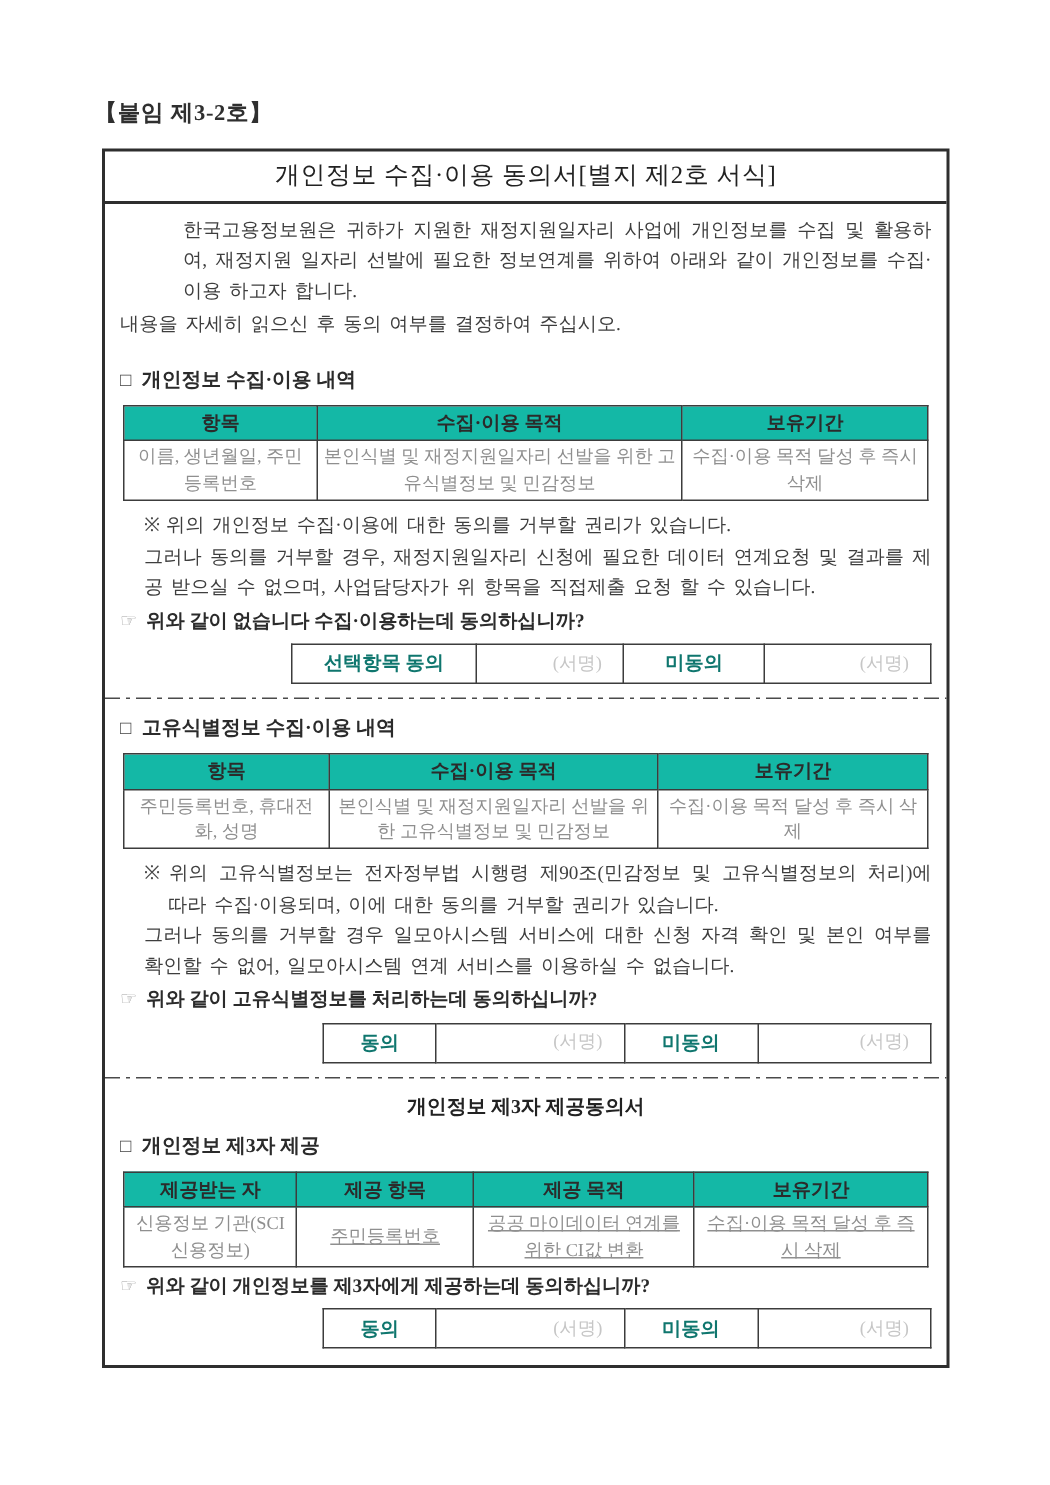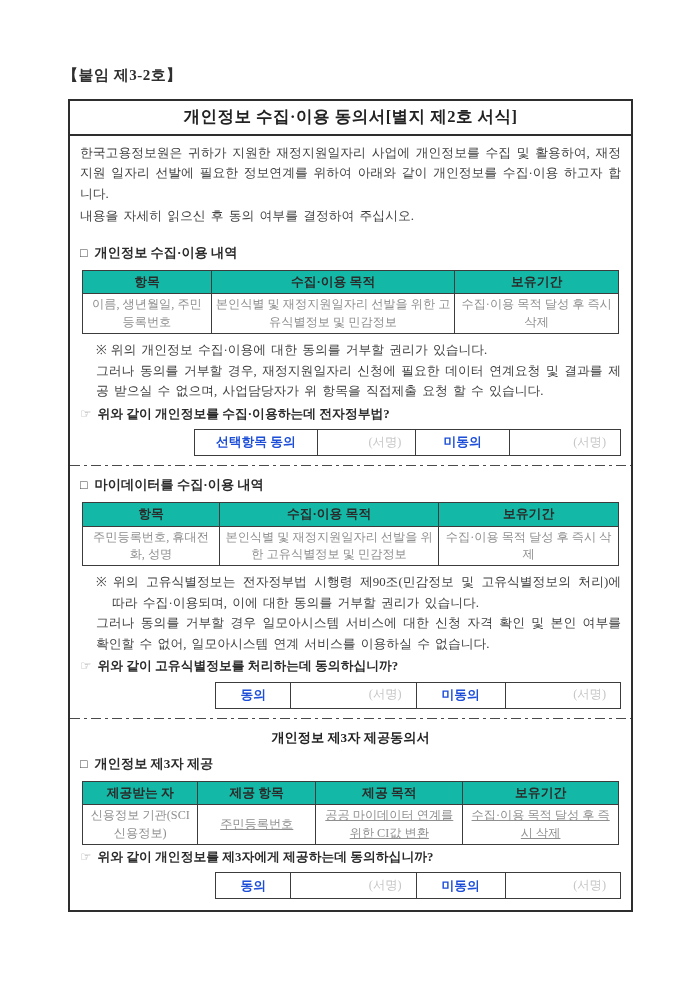--- a/index.html
+++ b/index.html
@@ -5,21 +5,21 @@
   html,body{margin:0;padding:0;}
   body{
     width:700px;height:990px;background:#ffffff;overflow:hidden;
     font-family:"Liberation Serif","DejaVu Serif",serif;color:#3e3e3e;
   }
   .attachment-label{
     margin:66px 0 14px 63px;font-size:15px;font-weight:bold;color:#2f2f2f;letter-spacing:.5px;
   }
   .frame{width:561px;margin-left:68px;border:2px solid #2e2e2e;background:#fff;}
   .doc-title{
-    border-bottom:2px solid #2e2e2e;text-align:center;font-weight:bold;
+    border-bottom:2px solid #2e2e2e;text-align:center;font-weight:normal;
     font-size:16.5px;padding:5px 0 6px;color:#222;letter-spacing:.5px;
   }
   .content{padding:7px 10px 9px;font-size:12.8px;line-height:1.6;}
   p{margin:0;}
   .just{text-align:justify;word-spacing:2px;}
   .sec-head{font-weight:bold;font-size:13.2px;margin:15px 0 7px;color:#2b2b2b;}
   .sec-head .cb{font-weight:normal;margin-right:7px;font-size:12.5px;color:#444;}
   table.info{border-collapse:collapse;width:99.2%;margin:0 auto;table-layout:fixed;}
   .info th{
     border:1px solid #3c3c3c;background:#14b8a6;font-size:12.8px;
@@ -33,28 +33,28 @@
   .notes{margin-top:6px;}
   .note{padding-left:16px;text-indent:-16px;margin-left:16px;}
   .note .mark{margin-right:4px;color:#4a4a4a;}
   .note-cont{padding-left:16px;}
   .question{font-weight:bold;margin-top:2px;padding-left:21px;text-indent:-21px;color:#2b2b2b;}
   .question .hand{color:#a6a6a6;font-weight:normal;margin-right:6px;}
   table.sig{border-collapse:collapse;margin:5px 0 2px;table-layout:fixed;}
   table.sig1{margin-left:21%;width:79%;}
   table.sig23{margin-left:25%;width:75%;}
   .sig td{border:1px solid #3c3c3c;padding:2px 0;font-size:12.8px;height:21px;}
-  .sig .lbl{font-weight:bold;text-align:center;color:#1d4ed8;}
+  .sig .lbl{font-weight:bold;text-align:center;color:#0f766e;}
   .sig .fld{text-align:right;color:#c6c6c6;padding-right:14px;font-size:12.3px;background:#fff;margin-top:20px;}
   .divider{
     height:1px;margin:9px -10px 8px;
     background-image:repeating-linear-gradient(90deg,#4a4a4a 0 10px,transparent 10px 14px,#4a4a4a 14px 17px,transparent 17px 21px);
   }
   .s3-title{text-align:center;font-weight:bold;font-size:13.2px;margin-top:7px;color:#222;}
-  .mb{margin-bottom:2px;}
+  .mb{margin-bottom:2px;margin-left:42px;}
 </style>
 </head>
 <body>
 
 <div class="attachment-label">【붙임 제3-2호】</div>
 
 <div class="frame">
   <div class="doc-title">개인정보 수집·이용 동의서[별지 제2호 서식]</div>
 
   <div class="content">
@@ -84,21 +84,21 @@
             <td>본인식별 및 재정지원일자리 선발을 위한 고유식별정보 및 민감정보</td>
             <td>수집·이용 목적 달성 후 즉시 삭제</td>
           </tr>
         </tbody>
       </table>
       <div class="notes">
         <p class="note just"><span class="mark">※</span><span>위의 개인정보 수집·이용에 대한 동의를 거부할 권리가 있습니다.</span></p>
         <p class="note-cont just">그러나 동의를 거부할 경우, 재정지원일자리 신청에 필요한 데이터 연계요청 및 결과를 제공 받으실 수 없으며, 사업담당자가 위 항목을 직접제출 요청 할 수 있습니다.</p>
       </div>
       <p class="question">
-        <span class="hand">☞</span><span>위와 같이 개인정보를 수집·이용하는데 전자정부법?</span>
+        <span class="hand">☞</span><span>위와 같이 없습니다 수집·이용하는데 동의하십니까?</span>
       </p>
       <table class="sig sig1">
         <colgroup>
             <col style="width:29%">
             <col style="width:23%">
             <col style="width:22%">
             <col style="width:26%">
           </colgroup>
         <tbody>
             <tr>
@@ -108,21 +108,21 @@
           <td class="fld">(서명)</td>
         </tr>
       </tbody>
         </table>
     </div>
 
     <div class="divider"></div>
 
     <div>
       <div class="sec-head" style="margin-top:6px;">
-        <span class="cb">□</span><span>마이데이터를 수집·이용 내역</span>
+        <span class="cb">□</span><span>고유식별정보 수집·이용 내역</span>
       </div>
       <table class="info">
         <colgroup>
             <col style="width:25.5%">
             <col style="width:41%">
             <col style="width:33.5%">
           </colgroup>
         <thead>
           <tr>
             <th>항목</th>

